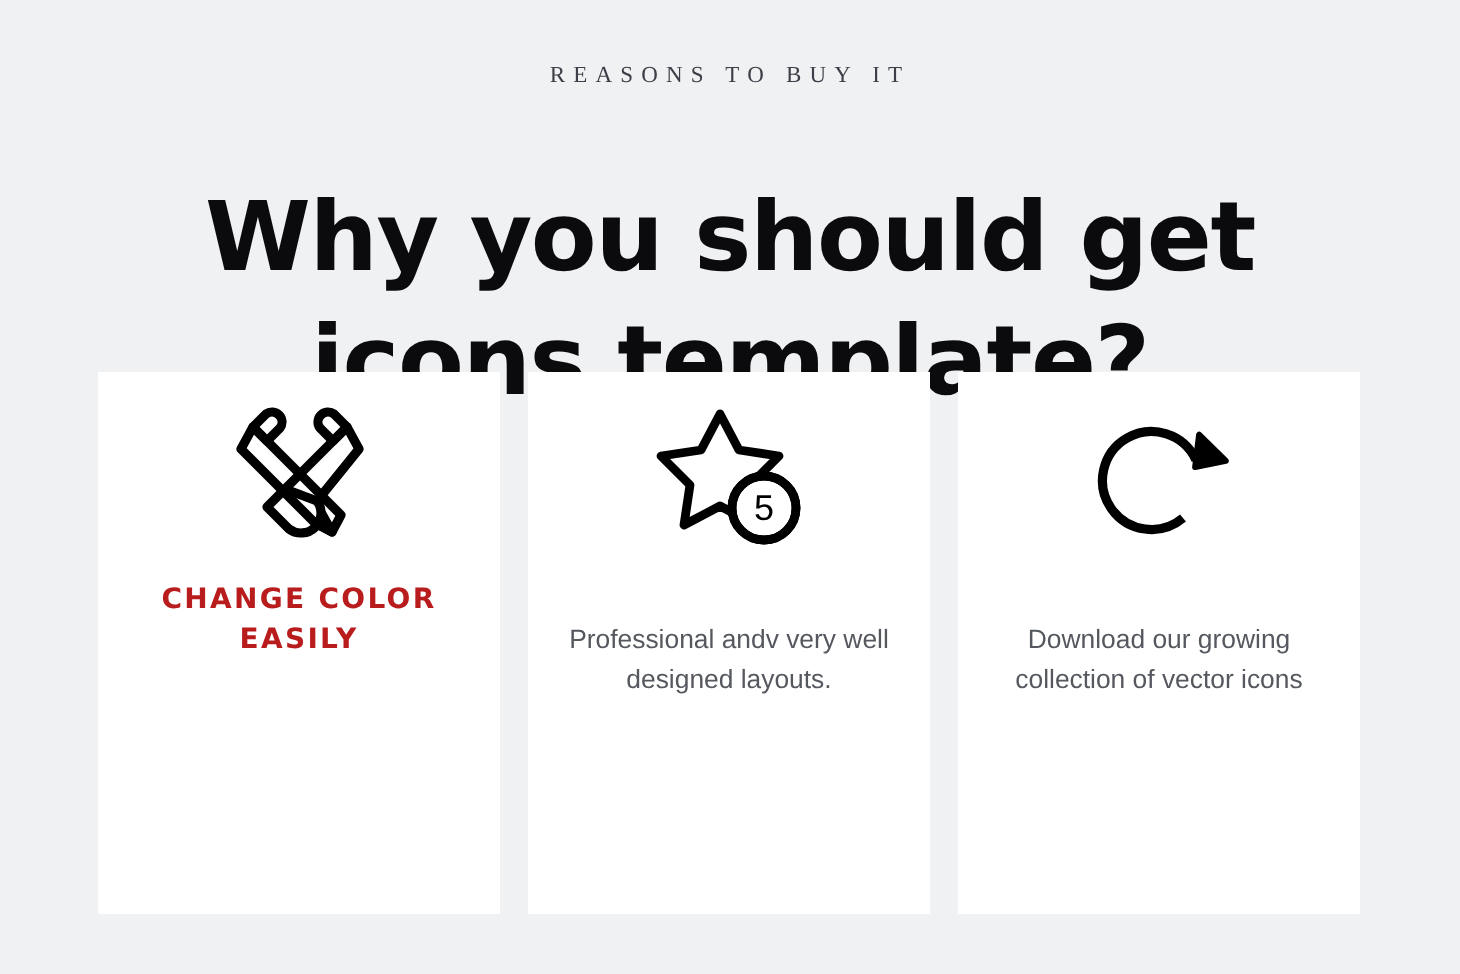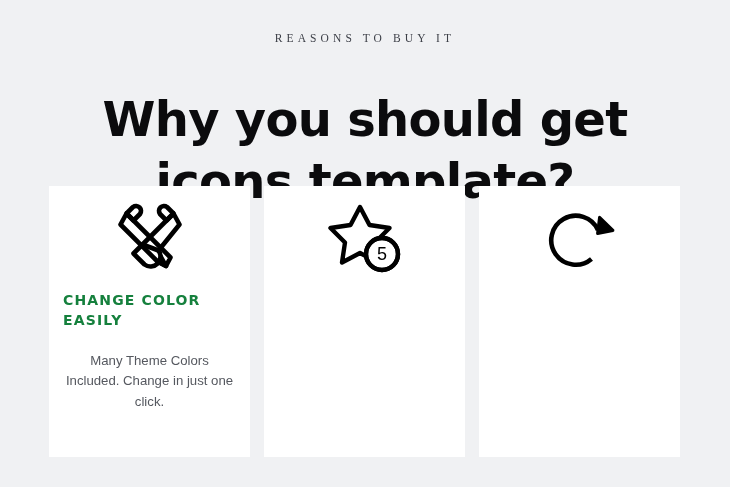--- a/index.html
+++ b/index.html
@@ -82,21 +82,22 @@
   }
   .card-icon svg {
     display: block;
   }
 
   .card-title {
     font-family: "DejaVu Sans", sans-serif;
     font-size: 14px;
     font-weight: 700;
     letter-spacing: 1.15px;
-    color: #15803d;
+    color: #b91c1c;
+    text-align: center;
     text-transform: uppercase;
     line-height: 1.45;
     margin: 0;
     max-width: 178px;
   }
 
   .card-body {
     margin-top: 20px;
     font-family: "Liberation Sans", sans-serif;
     font-size: 13.2px;
@@ -129,41 +130,42 @@
           <path d="M13.5 12.5 L20.5 19.5 L57.5 56.5 L53.0 65.0 L44.5 60.5 L7.5 23.5 Z" fill="none"></path>
           <path d="M48.0 56.0 L53.0 65.0 L44.5 60.5"></path>
 
           <path d="M60.5 12.5 L54.0 6.0 A5.0 5.0 0 0 0 47.0 13.0 L53.5 19.5 Z"></path>
           <path d="M60.5 12.5 L53.5 19.5 L29.5 43.5 L20.5 52.5 L31.5 63.5
                    A10.0 10.0 0 0 0 45.5 49.5 L66.5 23.5 Z" fill="none"></path>
           <path d="M29.5 43.5 L45.5 49.5"></path>
         </svg>
       </div>
       <div class="card-title">CHANGE COLOR EASILY</div>
-      <div class="card-body">Many Theme Colors Included. Change in just one click.</div>
     </div>
 
     <div class="card">
       <div class="card-icon">
         <svg width="76" height="72" viewBox="0 0 76 72" fill="none" stroke="#000000" stroke-width="4.4" stroke-linecap="round" stroke-linejoin="round">
 
           <path d="M33.0 5.0 L42.5 23.0 L62.5 26.0 L48.0 40.5 L51.0 60.5
                    L33.0 51.0 L15.0 60.5 L18.0 40.5 L3.5 26.0 L23.5 23.0 Z"></path>
 
           <circle cx="55.0" cy="52.0" r="16.0" fill="#ffffff"></circle>
           <circle cx="55.0" cy="52.0" r="16.0"></circle>
           <text x="55.0" y="52.0" fill="#000000" stroke="none" font-family="Liberation Sans, sans-serif" font-size="18" font-weight="400" text-anchor="middle" dominant-baseline="central">5</text>
         </svg>
       </div>
+      <div class="card-body">Professional andv very well designed layouts.</div>
     </div>
 
     <div class="card">
       <div class="card-icon">
         <svg width="78" height="70" viewBox="0 0 78 70" fill="none" stroke="#000000" stroke-width="4.6" stroke-linecap="butt" stroke-linejoin="round">
 
           <path d="M57.0 27.0 A24.5 24.5 0 1 0 50.5 56.0" fill="none"></path>
           <path d="M48.0 18.0 L59.5 29.5 L66.5 15.5 Z" fill="#000000" stroke="#000000" stroke-width="3" stroke-linejoin="round" transform="rotate(52 57 27)"></path>
         </svg>
       </div>
+      <div class="card-body">Download our growing collection of vector icons</div>
     </div>
 
   </div>
 </div>
 
 </body></html>

